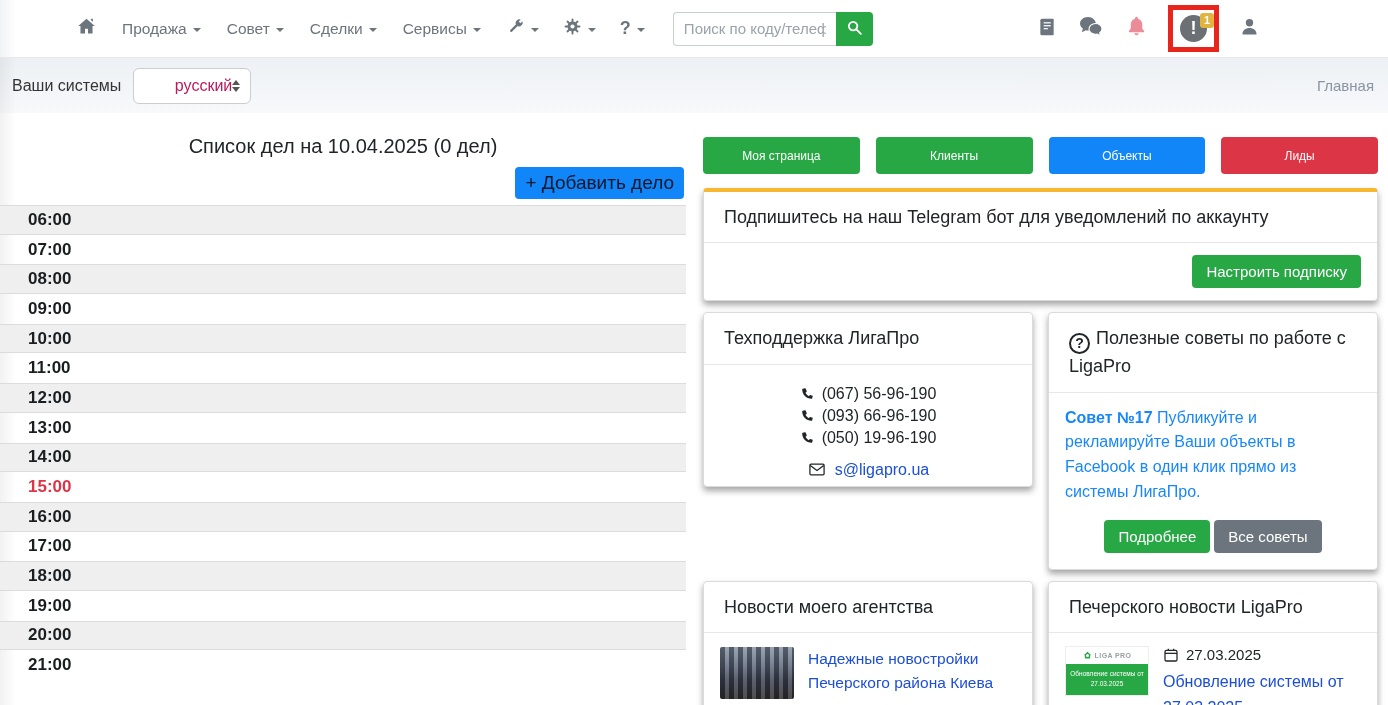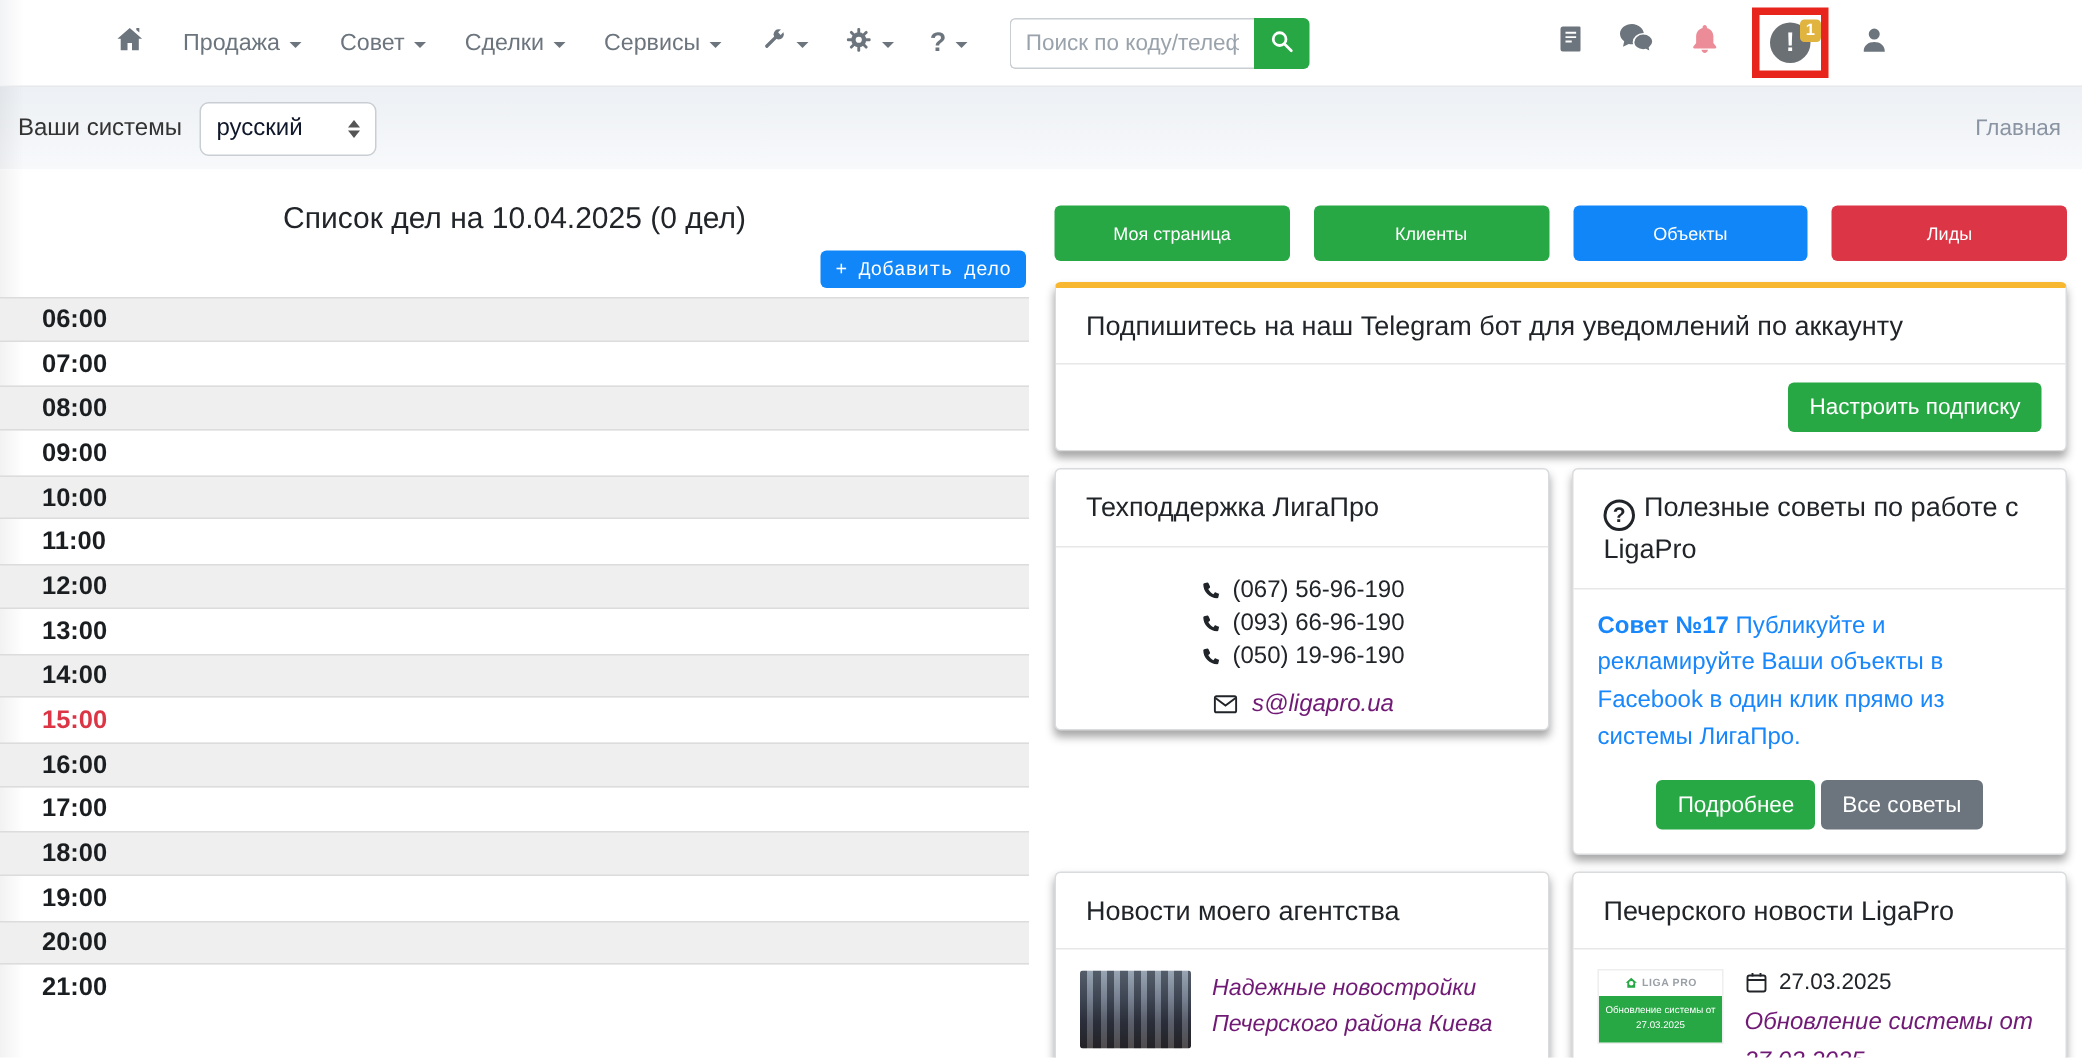--- a/index.html
+++ b/index.html
@@ -30,33 +30,33 @@
   .badge-1 { position:absolute; top:3px; right:0px; background:#e0b43f; color:#fff;
     font-size:11px; font-weight:bold; padding:1px 4px; border-radius:3px; line-height:1.2; }
 
   
   .langbar { height:55px; display:flex; align-items:center; padding:0 12px;
     background: linear-gradient(to right, rgba(0,0,0,.05) 0, rgba(0,0,0,0) 16px),
                 linear-gradient(#edf0f4, #f7f9fb); }
   .lang-label { font-size:16px; color:#333; }
   .select-box { margin-left:12px; background:#fff; border:1px solid #c9ced3; border-radius:6px;
     height:36px; width:118px; display:flex; align-items:center; padding:0 10px; cursor:pointer; }
-  .select-box .val { font-size:16px; color:#0f172a; flex:1; }
+  .select-box .val { font-size:16px; color:#be185d; flex:1;text-align:right; }
   .updown { display:flex; flex-direction:column; gap:2px; }
   .updown .up { width:0;height:0;border-left:4px solid transparent;border-right:4px solid transparent;border-bottom:5px solid #555; }
   .updown .down { width:0;height:0;border-left:4px solid transparent;border-right:4px solid transparent;border-top:5px solid #555; }
   .breadcrumb { margin-left:auto; color:#8a94a3; font-size:15px; padding-right:2px; cursor:pointer; }
 
   
   .content { display:flex; background: linear-gradient(to right, rgba(0,0,0,.05) 0, rgba(0,0,0,0) 16px), #fff; }
   .left-panel { width:686px; flex:none; }
   .todo-title { text-align:center; font-size:20px; color:#212529; margin-top:22px; font-weight:400; }
   .add-row { display:flex; justify-content:flex-end; margin:9px 2px 6px 0; }
-  .add-btn { background:#1186f8; color:#ffffff; font-size:13px; padding:5px 10px; border-radius:4px;
-    border:none; cursor:pointer; font-family:Liberation Mono, monospace; }
+  .add-btn { background:#1186f8; color:#0f172a; font-size:19px; padding:5px 10px; border-radius:4px;
+    border:none; cursor:pointer; font-family:Liberation Sans, sans-serif; }
   .time-list { margin-top:3px; }
   .time-row { height:29.7px; display:flex; align-items:center; padding-left:28px;
     font-weight:bold; font-size:17px; color:#1b1e21; cursor:pointer; }
   .time-row.odd { background:#efefef; border-top:1px solid #dcdcdc; border-bottom:1px solid #dcdcdc; }
   .time-row.current { color:#dc3545; }
 
   .right-panel { flex:1; padding:0 10px 0 17px; min-width:0; }
   .quick-row { margin-top:24px; display:flex; gap:16px; }
   .quick-btn { flex:1; height:37px; border-radius:4px; color:#fff; font-size:12px;
     display:flex; align-items:center; justify-content:center; cursor:pointer; border:none;
@@ -73,21 +73,21 @@
     cursor:pointer; font-family:"Liberation Sans", sans-serif; }
   .btn-green { background:#28a745; } .btn-gray { background:#6c757d; }
 
   .cards-row { display:flex; gap:15px; margin-top:11px; align-items:flex-start; }
   .col { flex:1; min-width:0; }
 
   .support-body { padding:16px 10px 7px; text-align:right; }
   .phone-line { font-size:16px; color:#212529; margin:4px 0; display:flex; align-items:center;
     justify-content:center; gap:7px; }
   .email-line { margin-top:14px; display:flex; align-items:center; justify-content:center; gap:8px; }
-  a.link, .link { color:#701a75; text-decoration:none; cursor:pointer;font-style:italic; }
+  a.link, .link { color:#1d4ed8; text-decoration:none; cursor:pointer; }
 
   .tips-header { display:block; }
   .qcircle { display:inline-flex; width:21px; height:21px; border:2px solid #212529; border-radius:50%;
     align-items:center; justify-content:center; font-weight:bold; font-size:14px; color:#212529;
     vertical-align:-4px; margin-right:6px; }
   .tips-body { padding:13px 16px 16px; font-size:16px; line-height:1.55; color:#1787fb; }
   .tips-body b { color:#1787fb; }
   .tips-btns { margin-top:15px; display:flex; justify-content:center; gap:4px; }
 
   .news-item { display:flex; gap:14px; padding:14px 16px; align-items:flex-start; }

